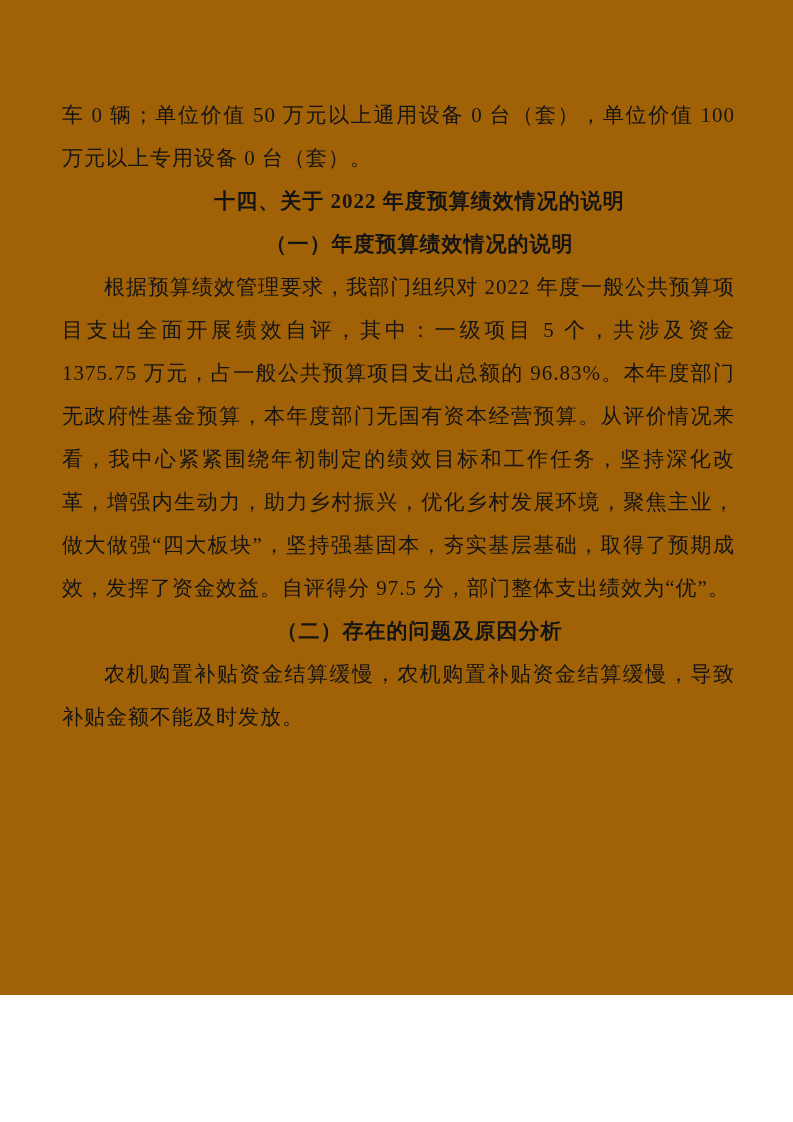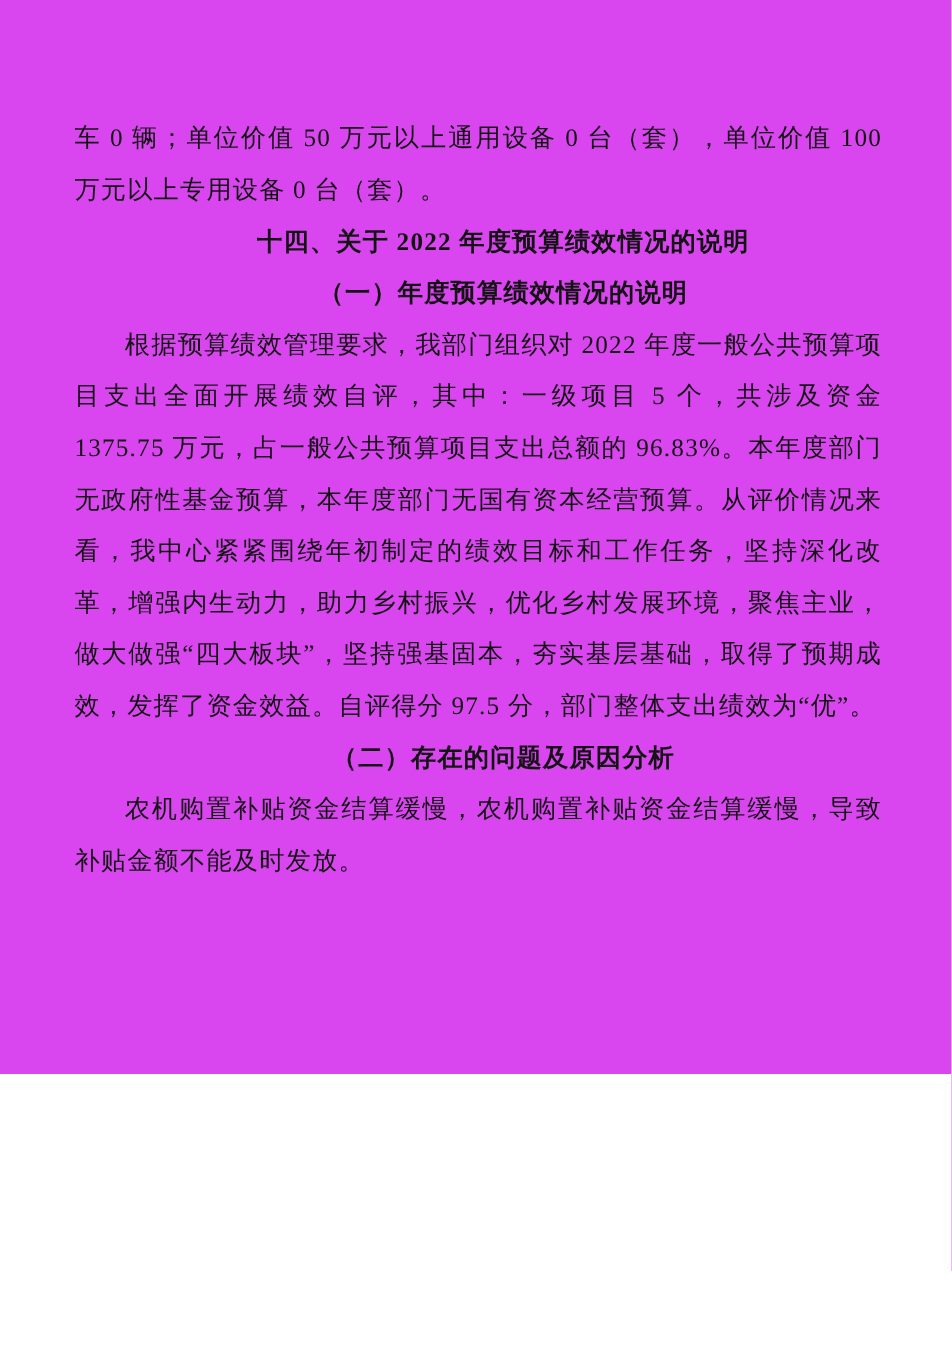--- a/index.html
+++ b/index.html
@@ -3,22 +3,22 @@
 <meta charset="utf-8">
 <style>
   html, body {
     margin: 0;
     padding: 0;
     background: #ffffff;
   }
   .page {
     position: relative;
     width: 793px;
-    height: 895px;
-    background: #d946ef;
+    height: 995px;
+    background: #a16207;
     overflow: hidden;
     font-family: "Liberation Serif", "DejaVu Serif", serif;
     color: #141414;
   }
   .content {
     position: absolute;
     top: 94px;
     left: 62px;
     width: 673px;
   }

